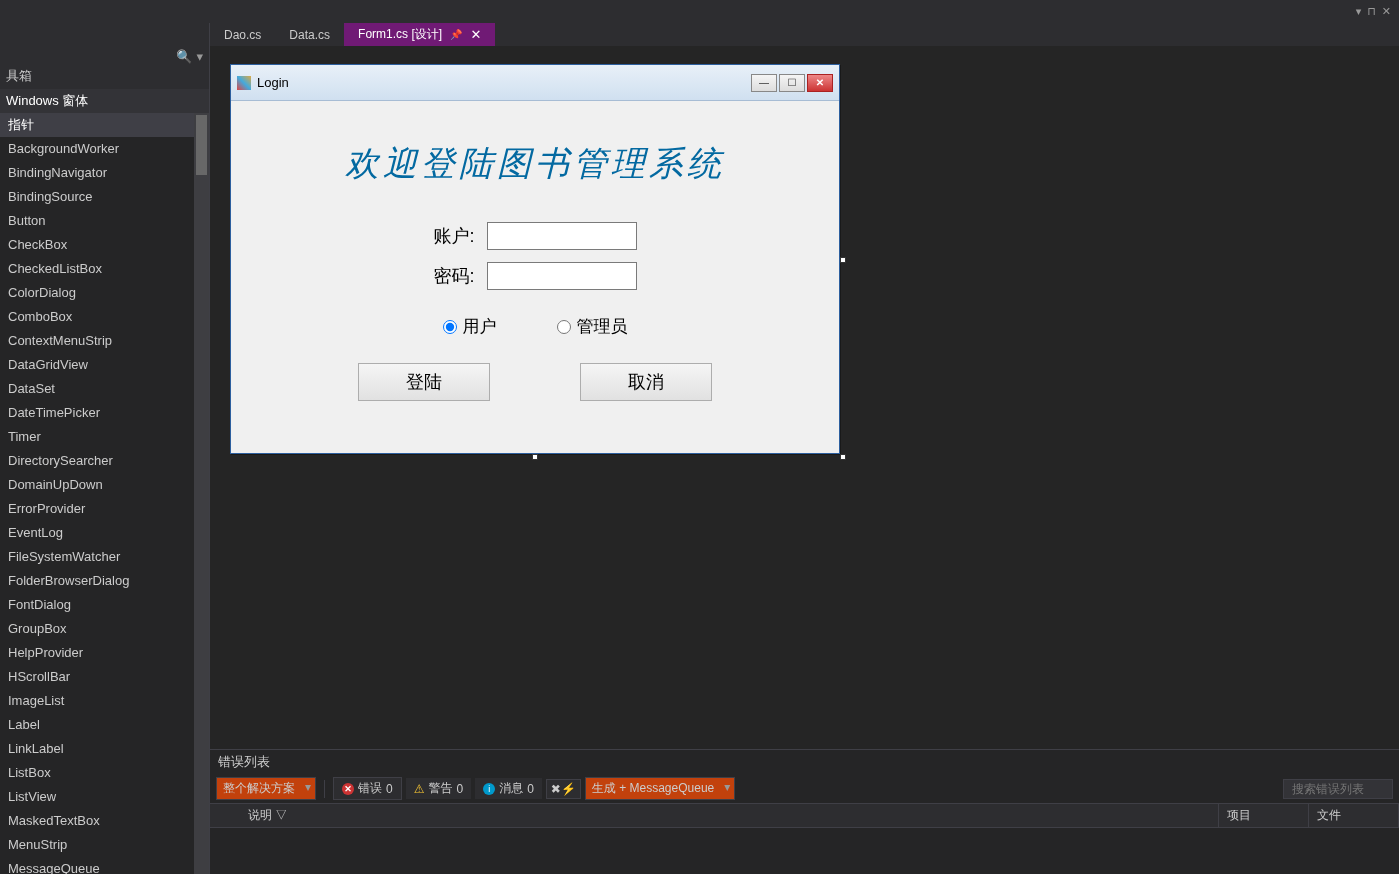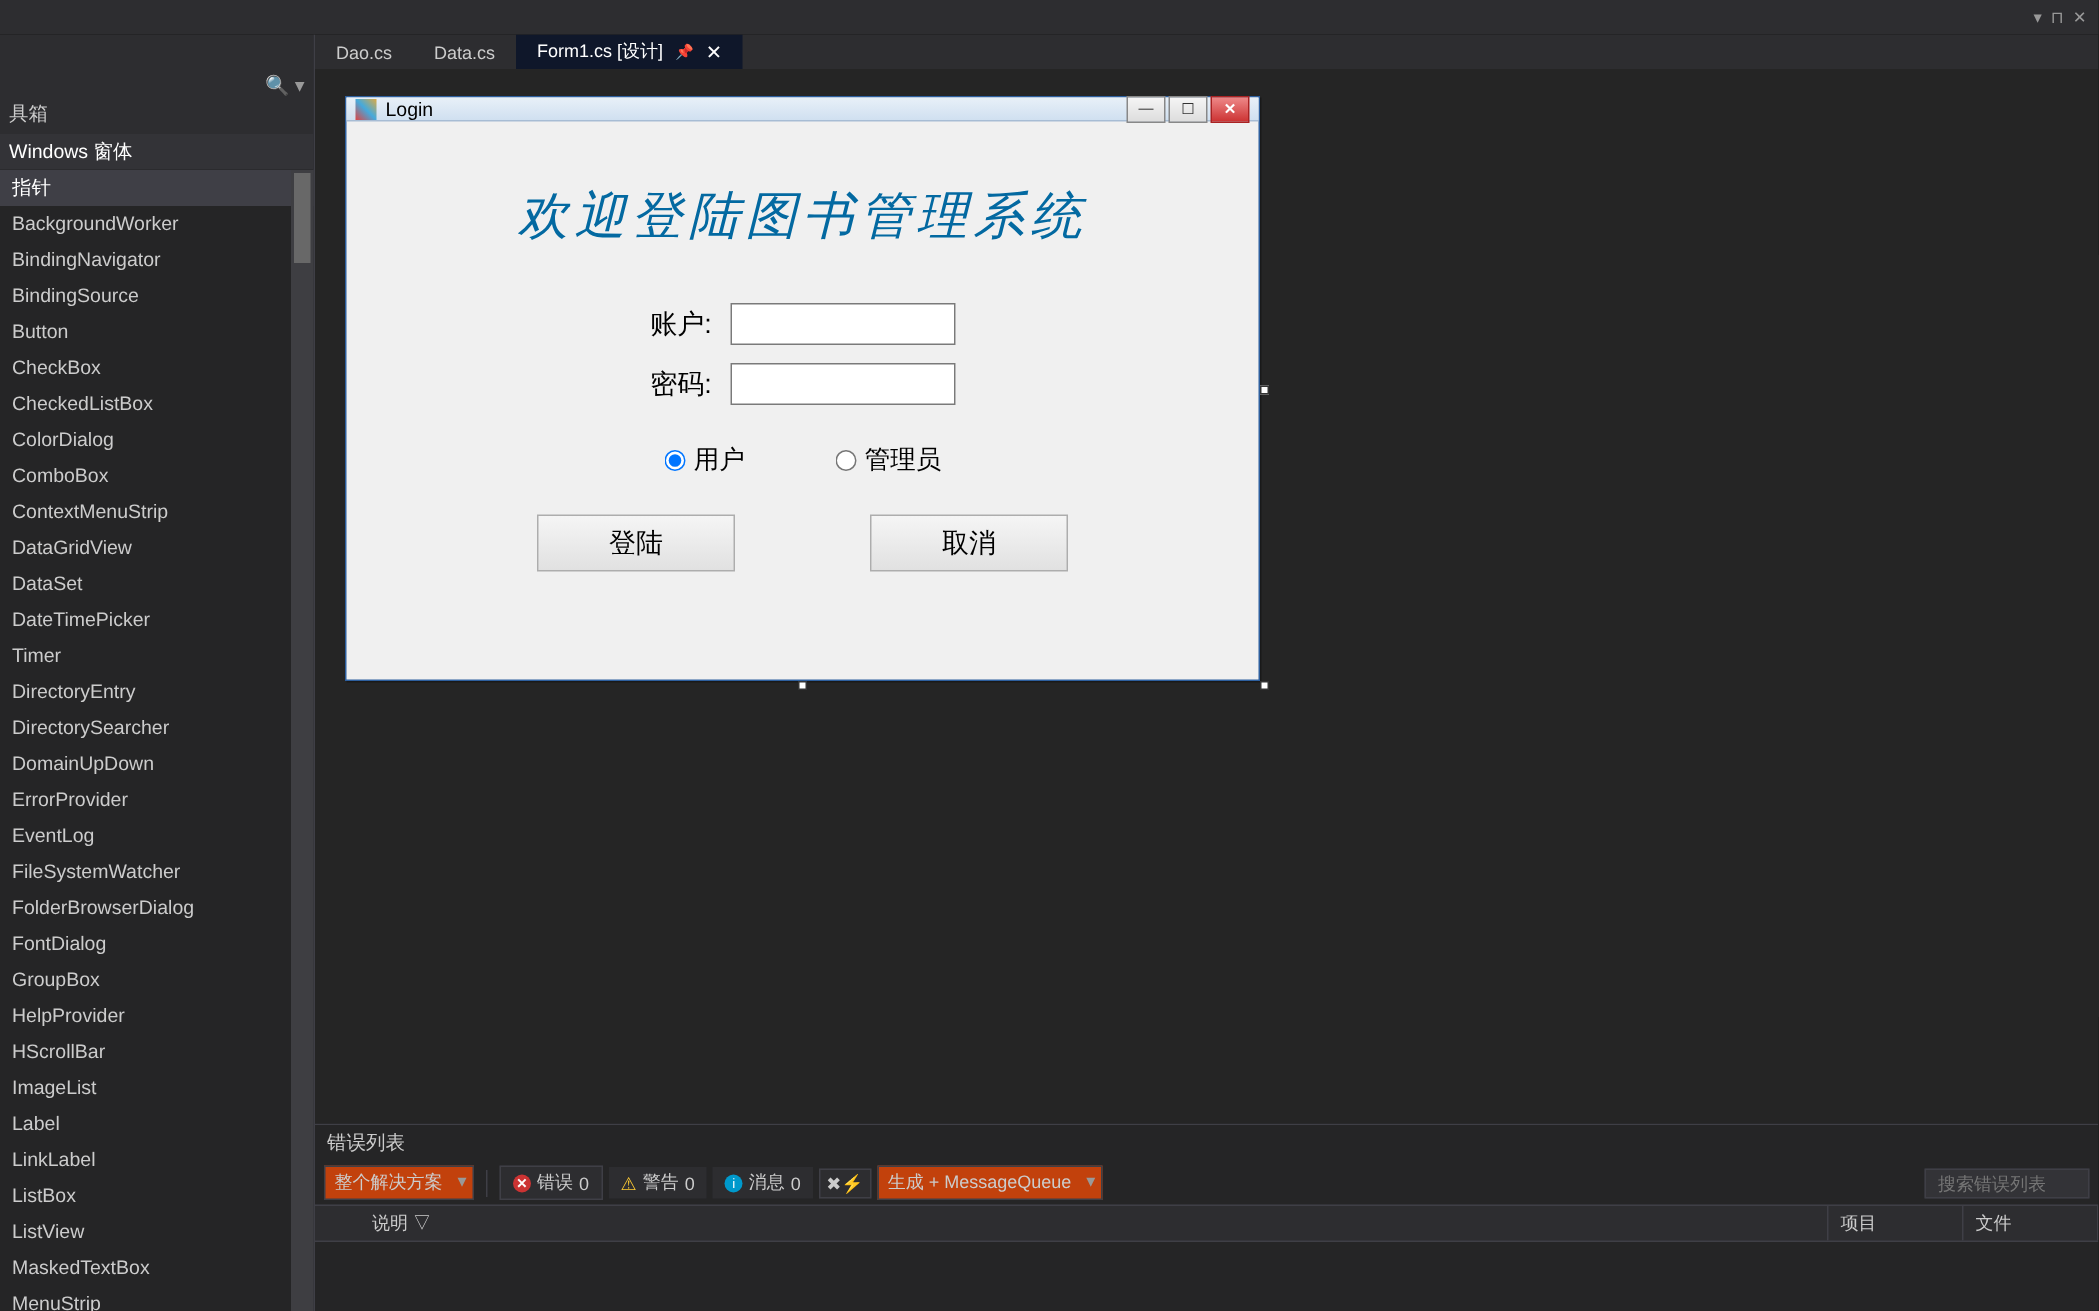--- a/index.html
+++ b/index.html
@@ -14,26 +14,26 @@
 .search-ic{color:#999;font-size:13px;}
 .toolbox-section{background:#333337;padding:3px 6px;color:#fff;font-size:13px;}
 .toolbox-body{flex:1;overflow-y:auto;position:relative;}
 .tool-item{padding:2px 8px;color:#ccc;font-size:13px;line-height:20px;cursor:default;}
 .tool-item.sel{background:#3f3f46;color:#fff;}
 .vscroll{position:absolute;right:0;top:0;width:15px;height:100%;background:#3e3e42;}
 .vscroll-thumb{position:absolute;right:2px;top:2px;width:11px;height:60px;background:#686868;}
 .editor-col{flex:1;display:flex;flex-direction:column;background:#1c1c1c;}
 .tabs{height:23px;display:flex;align-items:stretch;background:#2d2d30;}
 .tab{padding:0 14px;color:#ccc;font-size:12px;display:flex;align-items:center;cursor:pointer;gap:8px;}
-.tab.active{background:#0f172a;color:#fff;}
+.tab.active{background:#701a75;color:#fff;}
 .tab .pin{font-size:10px;}
 .tab .x{font-size:13px;}
 .designer{flex:1;background:#252525;position:relative;overflow:hidden;}
 .winform{position:absolute;left:20px;top:18px;width:610px;height:390px;background:#f0f0f0;border:1px solid #2d5f9e;box-shadow:1px 1px 0 rgba(0,0,0,.3);}
-.titlebar{height:16px;background:linear-gradient(#e8f0f8,#d0e0f0);border-bottom:1px solid #a7bcd4;display:flex;align-items:center;padding:0 6px;}
+.titlebar{height:36px;background:linear-gradient(#e8f0f8,#d0e0f0);border-bottom:1px solid #a7bcd4;display:flex;align-items:center;padding:0 6px;}
 .titlebar .ic{width:14px;height:14px;background:linear-gradient(45deg,#d44,#4ad,#da4);margin-right:6px;}
 .titlebar .t{color:#000;font-size:13px;flex:1;}
 .winbtns{display:flex;gap:2px;}
 .winbtn{width:26px;height:18px;border:1px solid #888;background:linear-gradient(#f5f5f5,#ddd);display:flex;align-items:center;justify-content:center;font-size:10px;color:#333;}
 .winbtn.close{background:linear-gradient(#e88,#c33);border-color:#a22;color:#fff;font-weight:bold;}
 .form-body{padding:20px;}
 .form-title{text-align:center;font-family:"STXingkai","KaiTi","楷体",serif;font-size:34px;color:#0369a1;font-style:italic;margin:20px 0 35px;letter-spacing:4px;}
 .form-row{display:flex;align-items:center;justify-content:center;margin:12px 0;gap:12px;}
 .form-row label{font-size:18px;color:#000;}
 .form-row input[type=text]{width:150px;height:28px;border:1px solid #7a7a7a;background:#fff;padding:0 4px;}
@@ -86,21 +86,20 @@
           <div class="tool-item">Button</div>
           <div class="tool-item">CheckBox</div>
           <div class="tool-item">CheckedListBox</div>
           <div class="tool-item">ColorDialog</div>
           <div class="tool-item">ComboBox</div>
           <div class="tool-item">ContextMenuStrip</div>
           <div class="tool-item">DataGridView</div>
           <div class="tool-item">DataSet</div>
           <div class="tool-item">DateTimePicker</div>
           <div class="tool-item">Timer</div>
-          <div class="tool-item">DirectoryEntry</div>
           <div class="tool-item">DirectorySearcher</div>
           <div class="tool-item">DomainUpDown</div>
           <div class="tool-item">ErrorProvider</div>
           <div class="tool-item">EventLog</div>
           <div class="tool-item">FileSystemWatcher</div>
           <div class="tool-item">FolderBrowserDialog</div>
           <div class="tool-item">FontDialog</div>
           <div class="tool-item">GroupBox</div>
           <div class="tool-item">HelpProvider</div>
           <div class="tool-item">HScrollBar</div>

